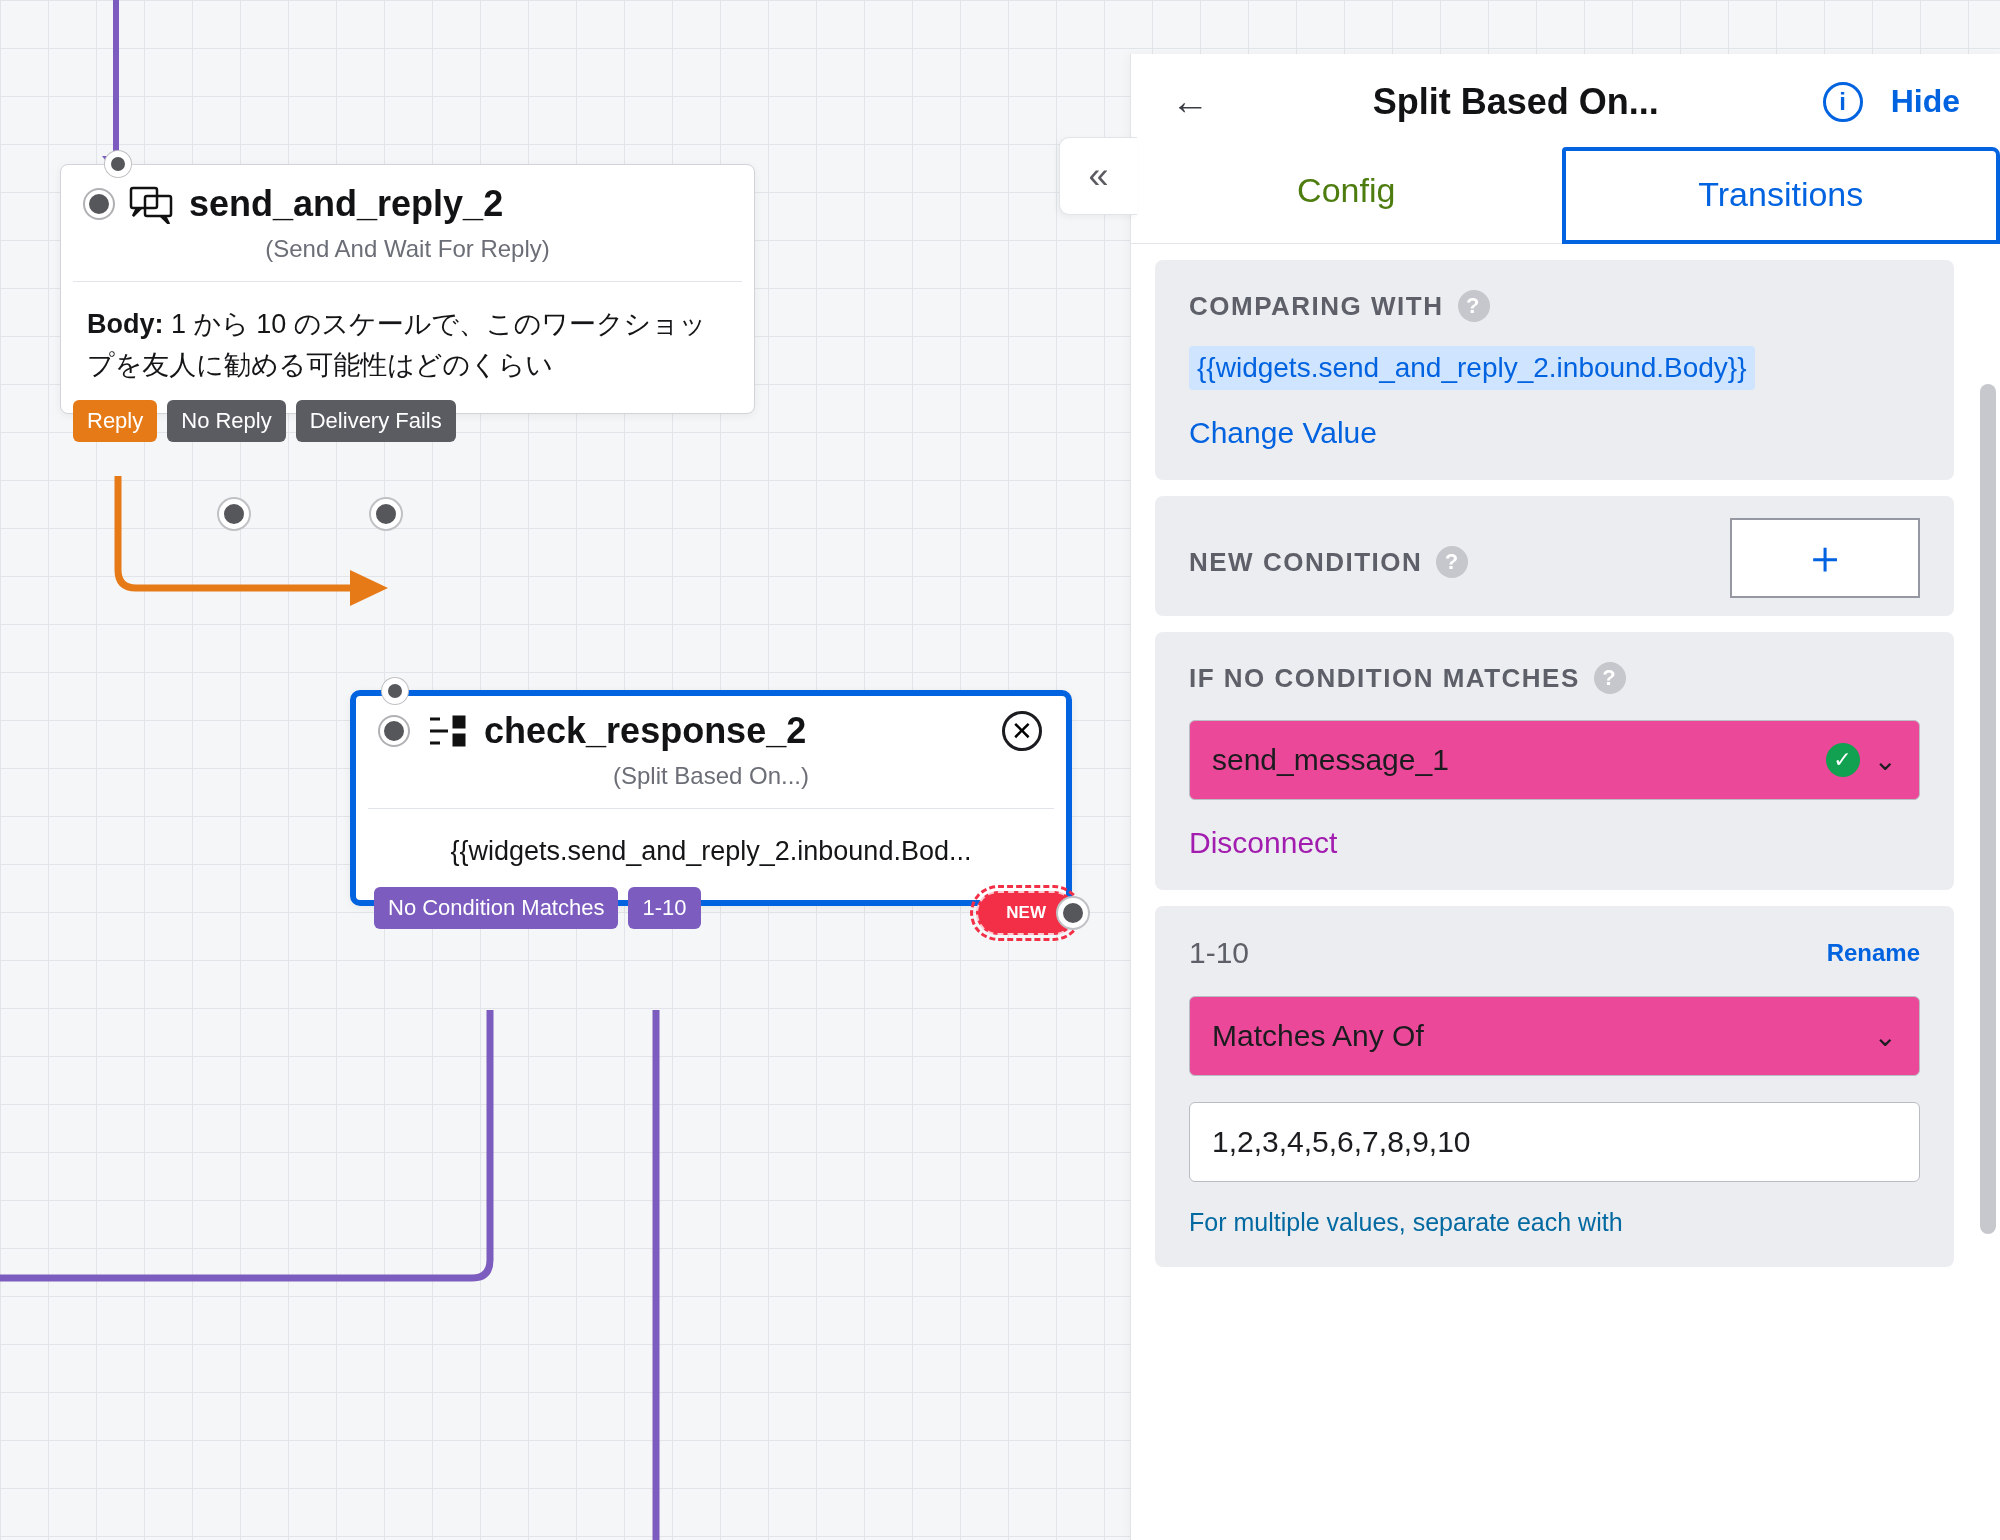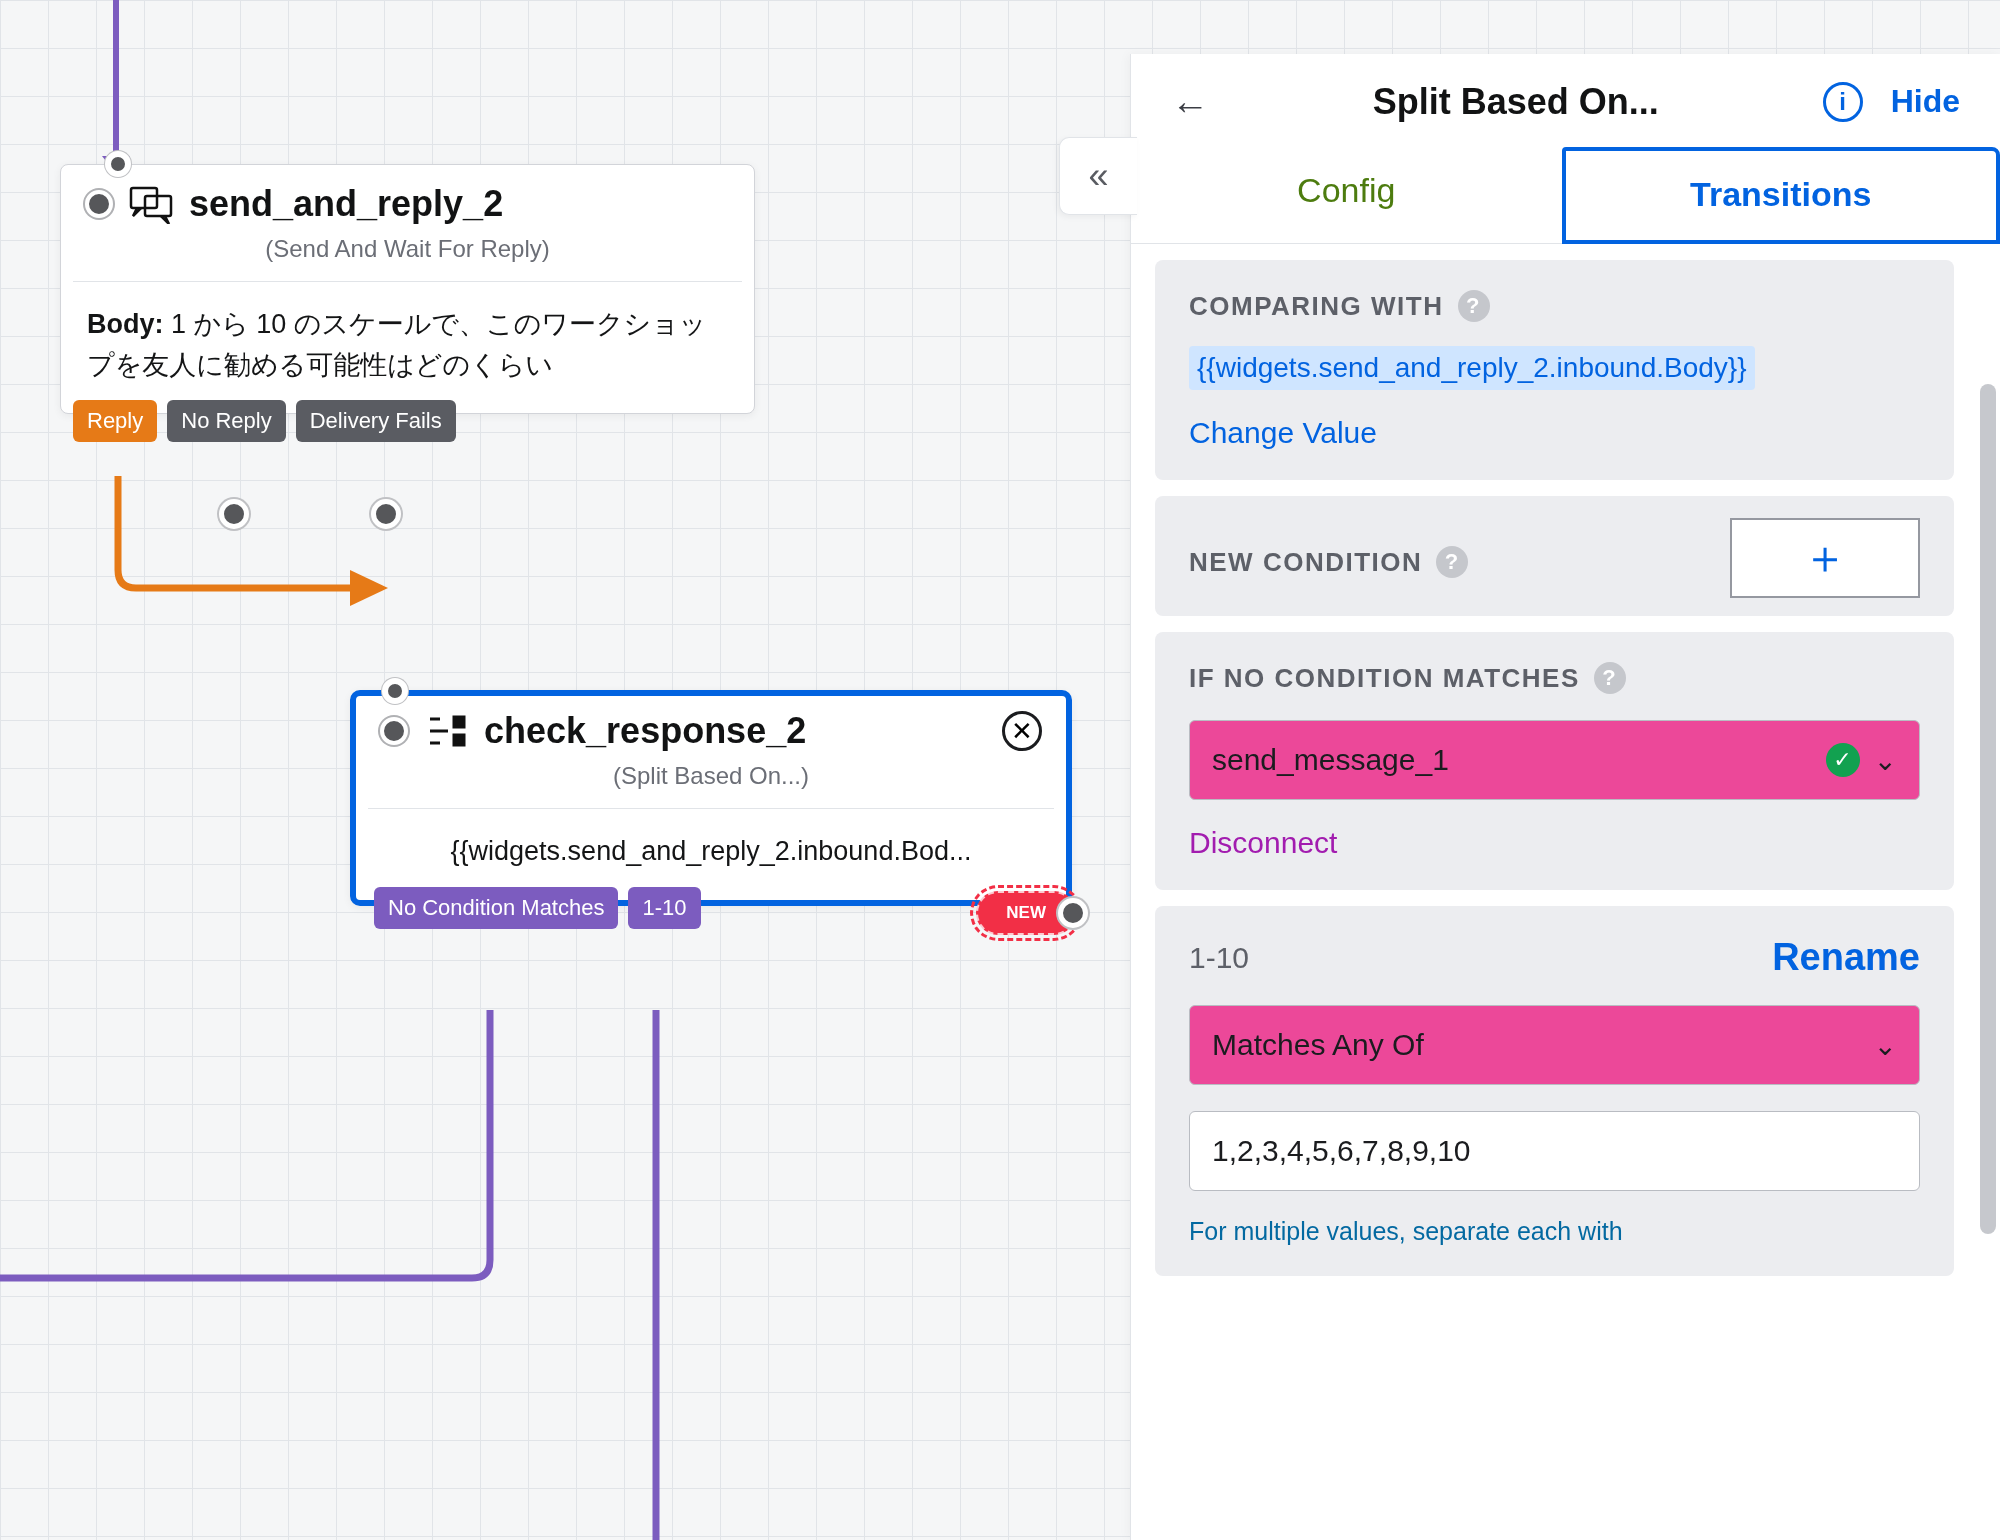--- a/index.html
+++ b/index.html
@@ -238,21 +238,21 @@
 .tab {
   flex: 1;
   text-align: center;
   font-size: 34px;
   padding: 24px 0 26px 0;
   color: #4d7c0f;
   font-weight: 500;
 }
 .tab.active {
   color: #0263e0;
-  font-weight: 700;
+  font-weight: 400;
   border: 4px solid #0263e0;
   border-radius: 4px 8px 0 0;
   background: #fff;
   margin-bottom: -1px;
 }
 
 
 .sections {
   overflow: hidden;
 }
@@ -357,21 +357,21 @@
   color: #1b1c1f;
 }
 
 .disconnect {
   margin-top: 26px;
   color: #a21caf;
   font-size: 30px;
 }
 
 .cond-title { font-size: 30px; color: #5d6068; }
-.rename { color: #0263e0; font-size: 38px; font-weight: 700; }
+.rename { color: #0263e0; font-size: 24px; font-weight: 700; }
 
 .help-text {
   margin-top: 26px;
   font-size: 25px;
   color: #0369a1;
 }
 
 
 .node.selected {
   border: 6px solid #0263e0;

